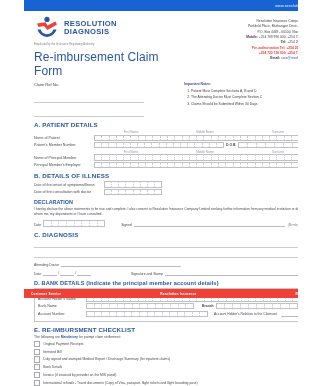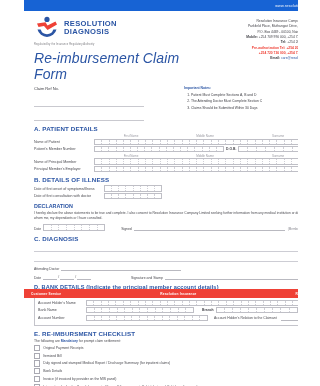--- a/index.html
+++ b/index.html
@@ -27,21 +27,21 @@
   .header{display:flex;padding:5px 8px 0 10px;box-sizing:border-box;}
   .brandcol{width:150px;}
   .logorow{display:flex;align-items:center;gap:4px;}
   .logomark{width:26px;height:24px;position:relative;flex:none;}
   .logotext{line-height:1.05;}
   .logotext .l1,.logotext .l2{
     color:#2b55a4;font-size:7.6px;font-weight:bold;letter-spacing:.3px;
   }
   .regline{font-size:2.6px;color:#7d7d82;margin-top:3px;letter-spacing:.1px;}
   .formtitle{
-    margin-top:4px;color:#2b55a4;font-size:14px;letter-spacing:.1px;font-style:italic;
+    margin-top:4px;color:#2b55a4;font-size:12px;letter-spacing:.1px;
   }
 
   .addrcol{flex:1;text-align:right;font-size:3.3px;line-height:1.62;color:#3f3f45;padding-top:3px;}
   .addrcol .b{font-weight:bold;}
   .addrcol .red{color:#ef4136;font-weight:bold;}
   .addrcol .blue{color:#2b55a4;}
 
   
   .refrow{display:flex;padding:4px 8px 0 10px;box-sizing:border-box;}
   .refcol{width:150px;font-size:4px;color:#3f3f45;}

